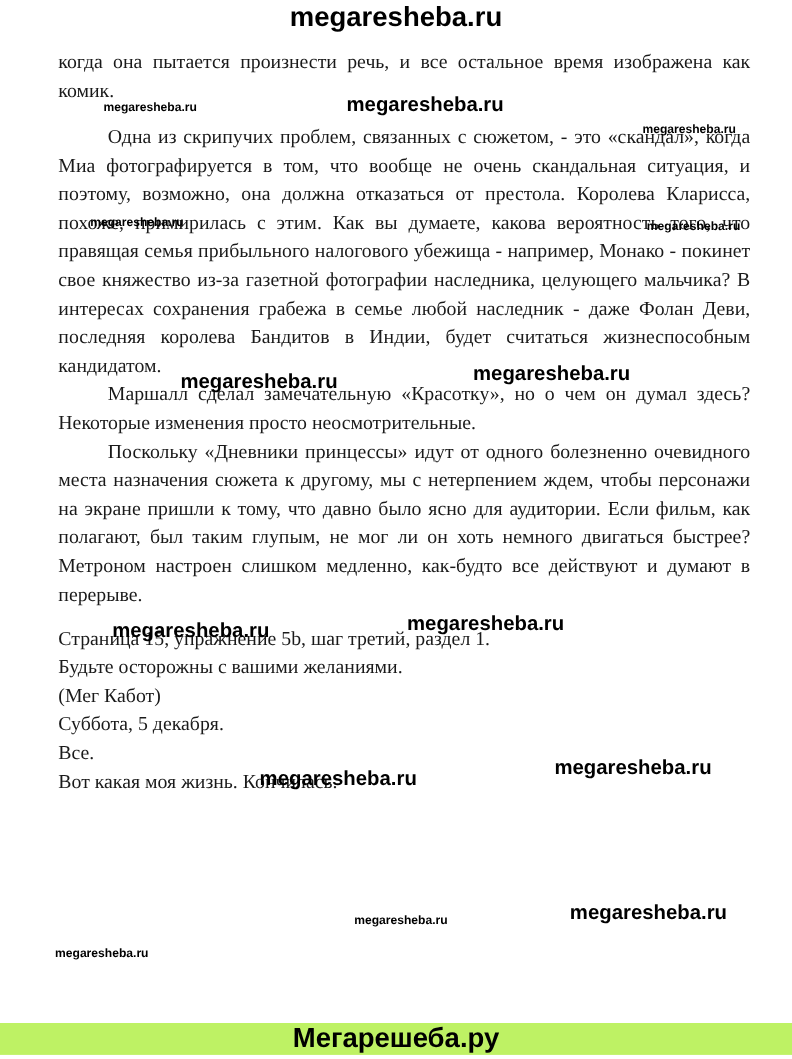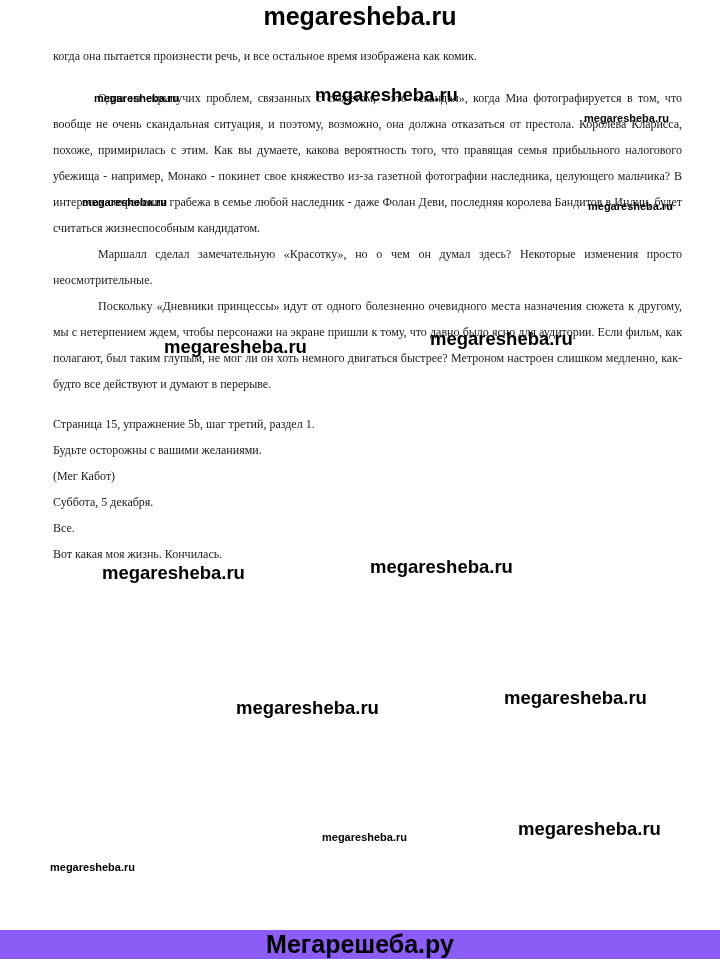--- a/index.html
+++ b/index.html
@@ -17,21 +17,21 @@
     text-align: center;
     font-family: "Liberation Sans", sans-serif;
     font-weight: bold;
     font-size: 25px;
     color: #000;
   }
   .content {
     margin-top: 12px;
     padding-left: 53px;
     padding-right: 38px;
-    font-size: 12px;
+    font-size: 18px;
     line-height: 26px;
     text-align: justify;
   }
   .content p { margin: 0; }
   .content p.indent { text-indent: 45px; }
   .mt16 { margin-top: 16px !important; }
   .mt14 { margin-top: 14px !important; }
   .heading { font-weight: normal; }
   .wm {
     position: absolute;
@@ -43,21 +43,21 @@
   .wm.sm { font-size: 11px; }
   .wm.md { font-size: 18.5px; }
   .footer-brand {
     position: absolute;
     left: 0; right: 0; bottom: 4px;
     text-align: center;
     font-family: "Liberation Sans", sans-serif;
     font-weight: bold;
     font-size: 25px;
     color: #000;
-    background: #8b5cf6;
+    background: #bef264;
   }
 </style>
 </head>
 <body>
 
 <div class="page">
 
   <div class="top-wm">megaresheba.ru</div>
 
   <div class="content">

